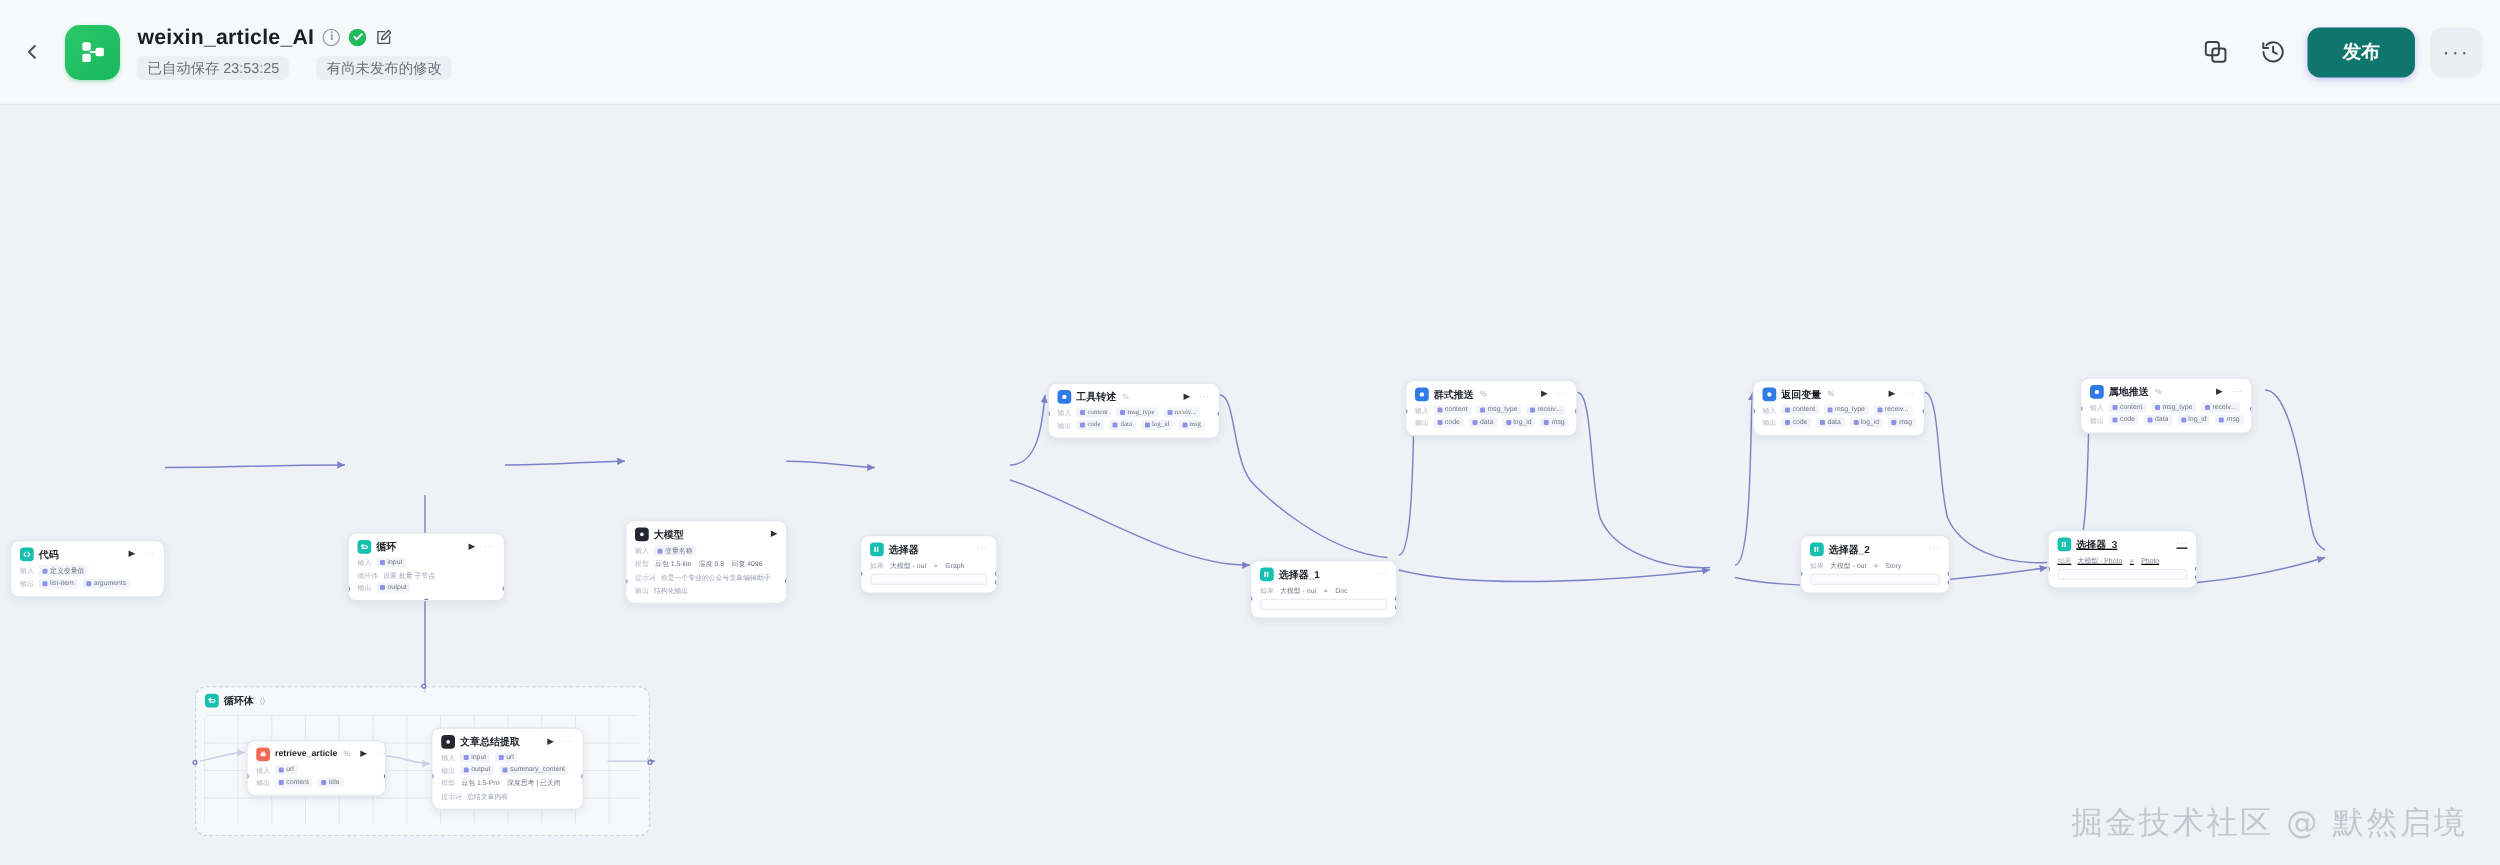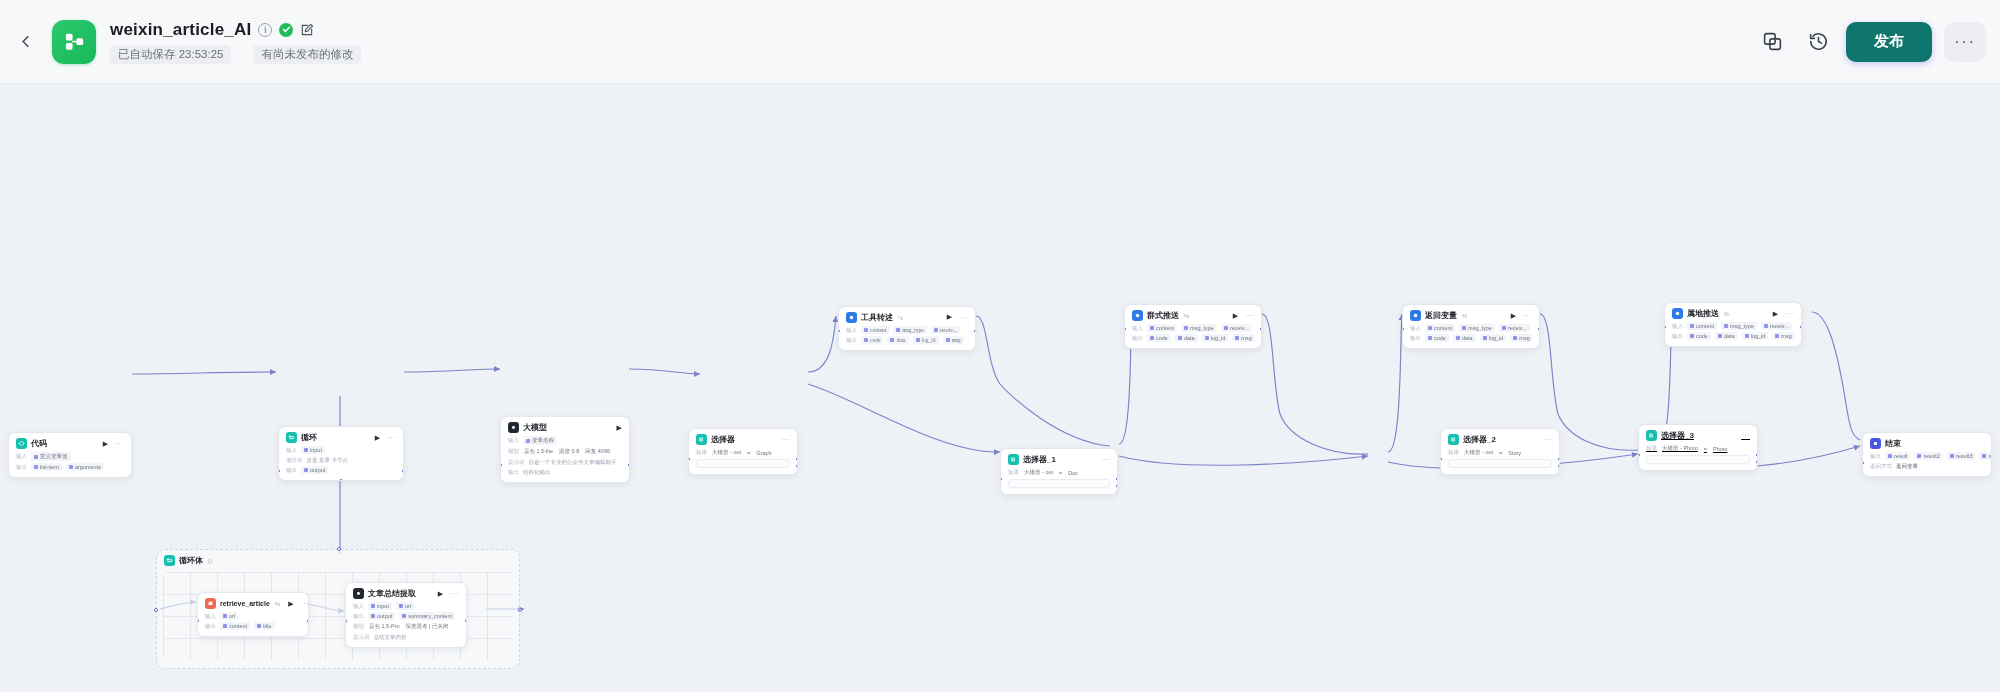--- a/index.html
+++ b/index.html
@@ -550,42 +550,20 @@
         <span class="n-lbl">输出</span>
         <span class="chip var">code</span>
         <span class="chip var">data</span>
         <span class="chip var">log_id</span>
         <span class="chip var">msg</span>
       </div>
       <span class="port" style="left:-3px; top:22px;"></span>
       <span class="port" style="right:-3px; top:22px;"></span>
     </div>
 
-    <div class="node" id="n-end" style="left:1862px; top:348px; width:130px;">
-      <div class="node-head">
-        <span class="n-ico" style="background:#4a55e0">
-          <svg viewBox="0 0 24 24" fill="#fff">
-              <rect x="7" y="7" width="10" height="10" rx="2"></rect>
-            </svg>
-        </span>
-        <span class="n-title">结束</span>
-      </div>
-      <div class="n-row">
-        <span class="n-lbl">输出</span>
-        <span class="chip var">result</span>
-        <span class="chip var">result2</span>
-        <span class="chip var">result3</span>
-        <span class="chip var">result4</span>
-      </div>
-      <div class="n-row">
-        <span class="n-lbl">返回方式</span>
-        <span class="n-text" style="color:#5a6070">返回变量</span>
-      </div>
-      <span class="port" style="left:-3px; top:28px;"></span>
-    </div>
 
     <div class="group" style="left:156px; top:465px; width:364px; height:120px;">
       <div class="group-grid"></div>
       <div class="group-head">
         <span class="n-ico" style="background:#15c0b0">
           <svg viewBox="0 0 24 24" fill="none" stroke="#fff" stroke-width="3" stroke-linecap="round">
               <path d="M4 9h13a3.5 3.5 0 0 1 0 7H6"></path>
               <polyline points="8 5 4 9 8 13"></polyline>
             </svg>
         </span>
@@ -654,14 +632,15 @@
         </div>
         <span class="port" style="left:-3px; top:36px;"></span>
         <span class="port" style="right:-3px; top:36px;"></span>
       </div>
 
       <span class="port" style="left:-3px; top:58px;"></span>
       <span class="port" style="right:-3px; top:58px;"></span>
       <span class="port" style="left:180px; top:-3px;"></span>
     </div>
 
+    <div class="watermark">掘金技术社区 @ 默然启境</div>
   </div>
 </div>
 
 </body></html>

